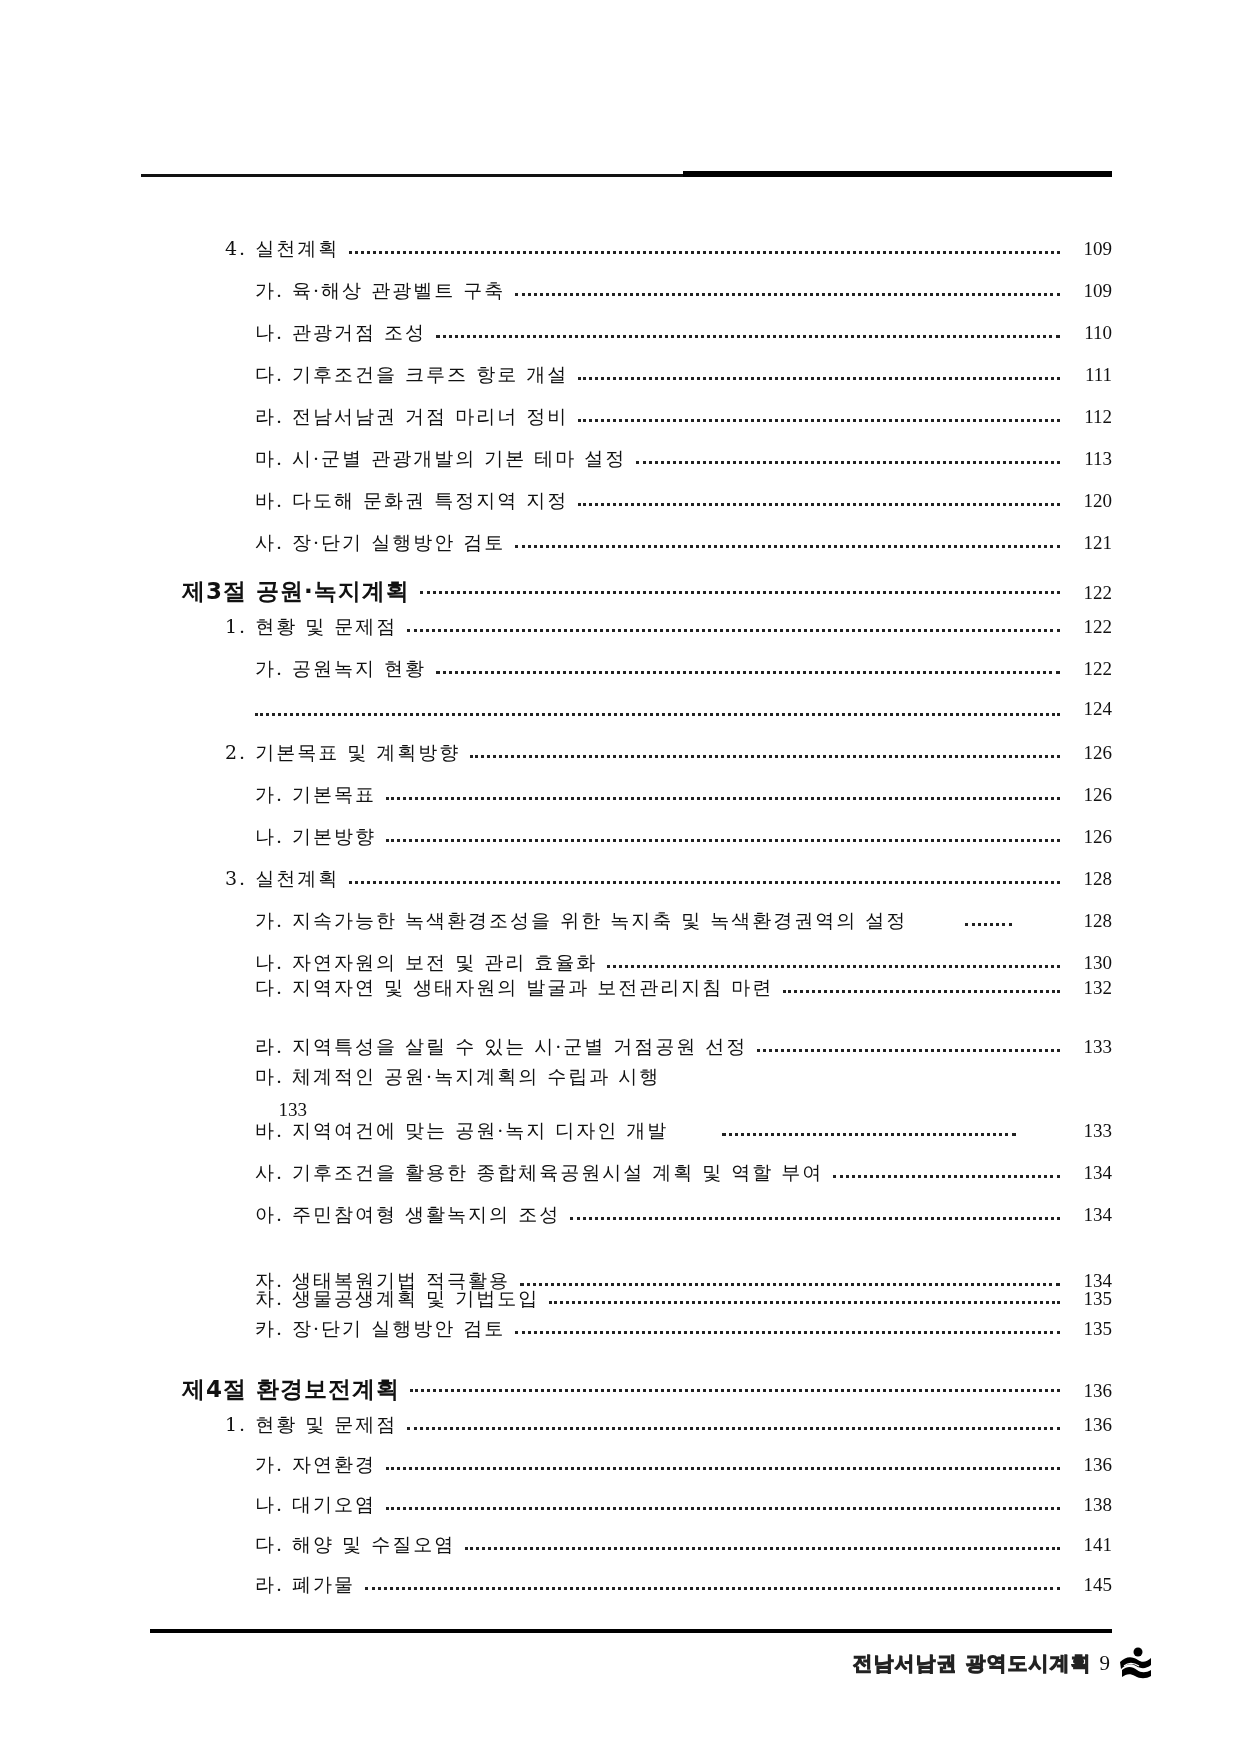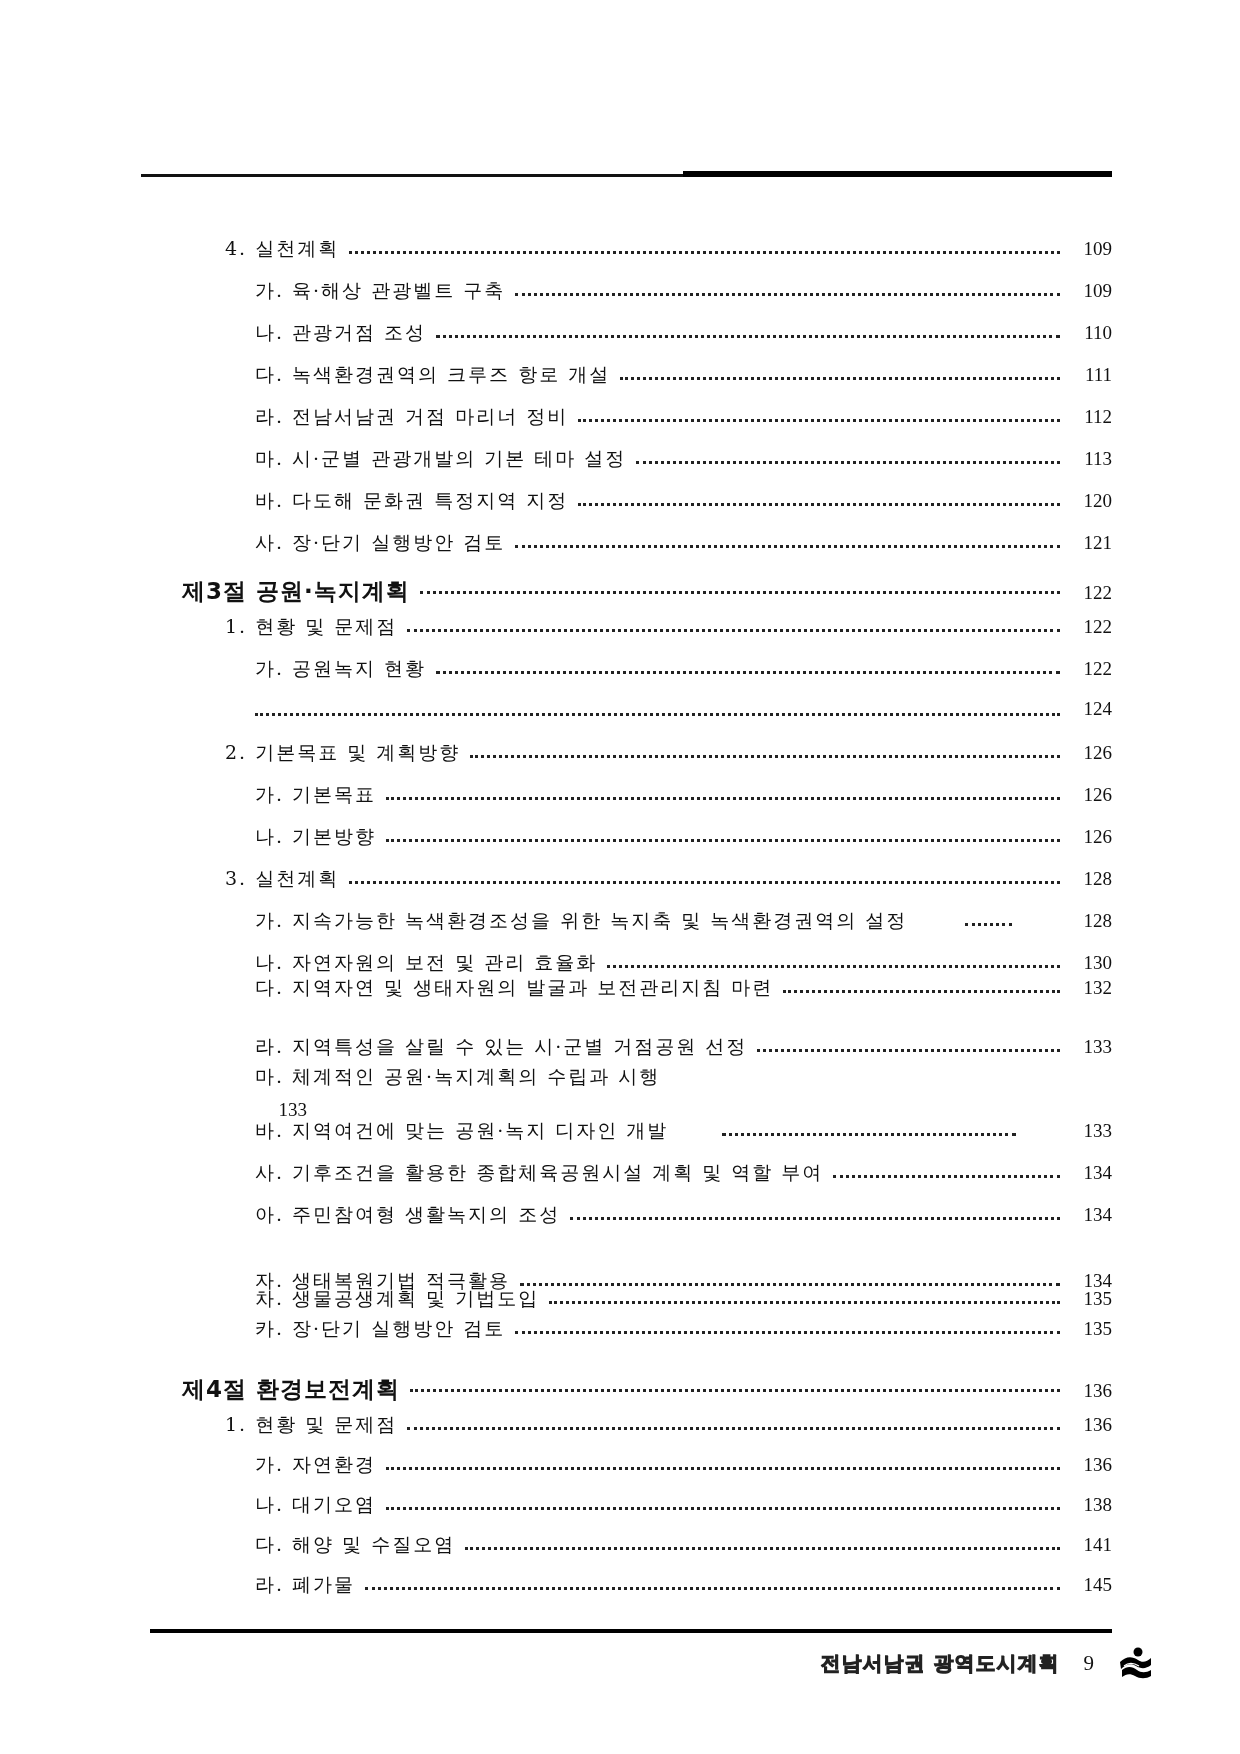--- a/index.html
+++ b/index.html
@@ -83,21 +83,21 @@
       width: 962px;
       height: 4px;
       background: #000;
     }
     .footer {
       position: absolute;
       right: 88px;
       top: 1646px;
       display: flex;
       align-items: center;
-      gap: 24px;
+      gap: 8px;
     }
     .footer-title {
       font-family: "DejaVu Sans", "Liberation Sans", sans-serif;
       font-weight: bold;
       font-size: 20px;
       color: #ffffff;
       -webkit-text-stroke: 1px #222;
       letter-spacing: 1px;
     }
     .footer-page {
@@ -126,21 +126,21 @@
       <span class="label">가. 육·해상 관광벨트 구축</span>
       <span class="leader"></span>
       <span class="page">109</span>
     </div>
     <div class="toc-row lvl2" style="top: 320px;">
       <span class="label">나. 관광거점 조성</span>
       <span class="leader"></span>
       <span class="page">110</span>
     </div>
     <div class="toc-row lvl2" style="top: 362px;">
-      <span class="label">다. 녹색환경권역의 크루즈 항로 개설</span>
+      <span class="label">다. 기후조건을 크루즈 항로 개설</span>
       <span class="leader"></span>
       <span class="page">111</span>
     </div>
     <div class="toc-row lvl2" style="top: 404px;">
       <span class="label">라. 전남서남권 거점 마리너 정비</span>
       <span class="leader"></span>
       <span class="page">112</span>
     </div>
     <div class="toc-row lvl2" style="top: 446px;">
       <span class="label">마. 시·군별 관광개발의 기본 테마 설정</span>

